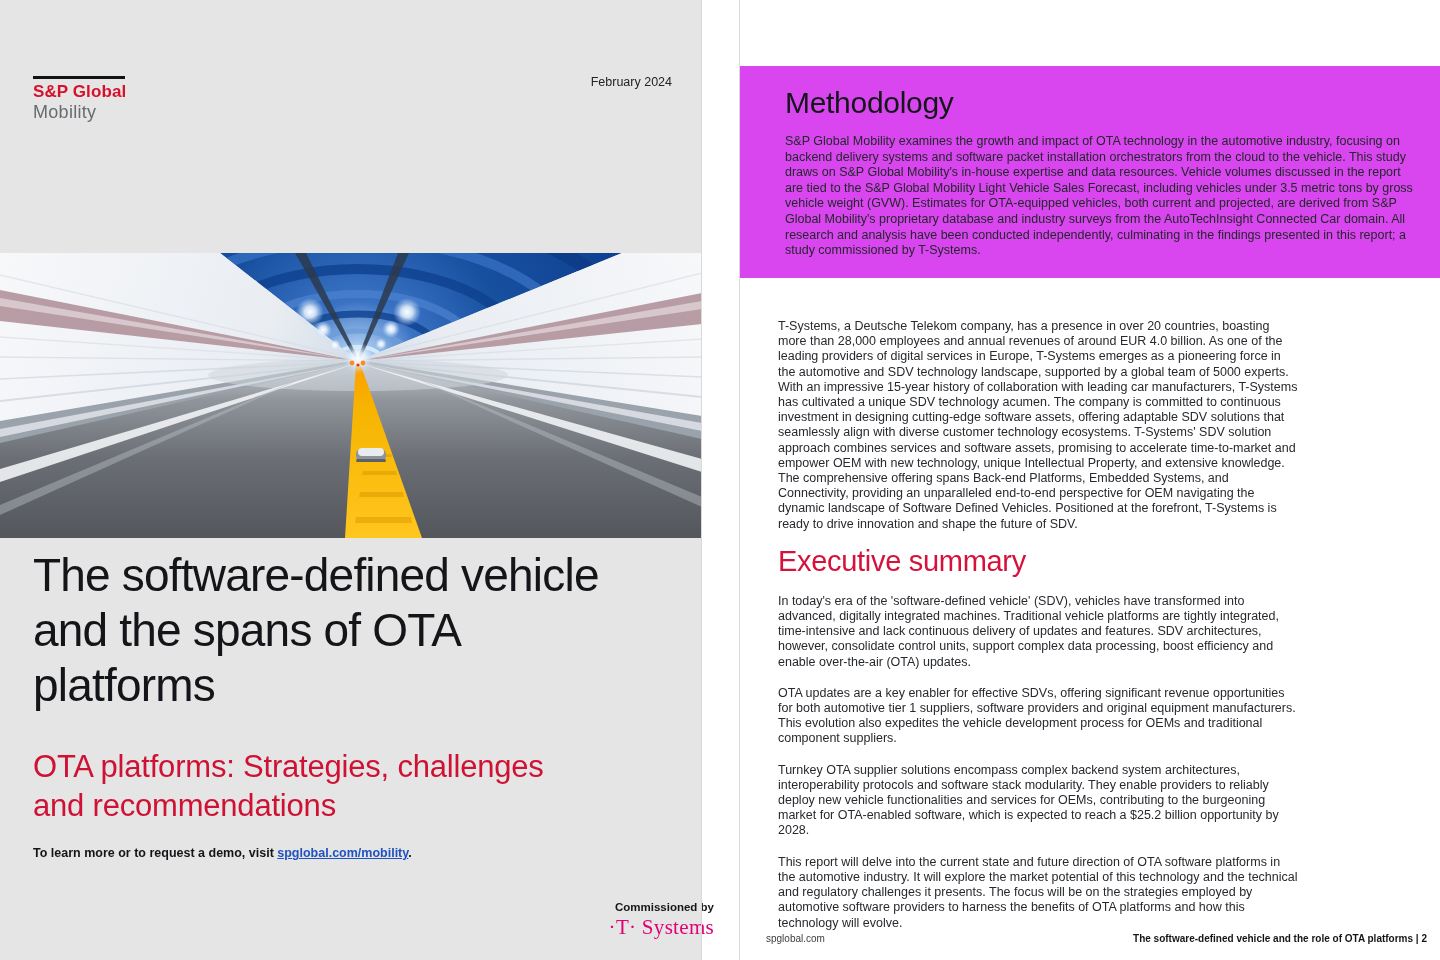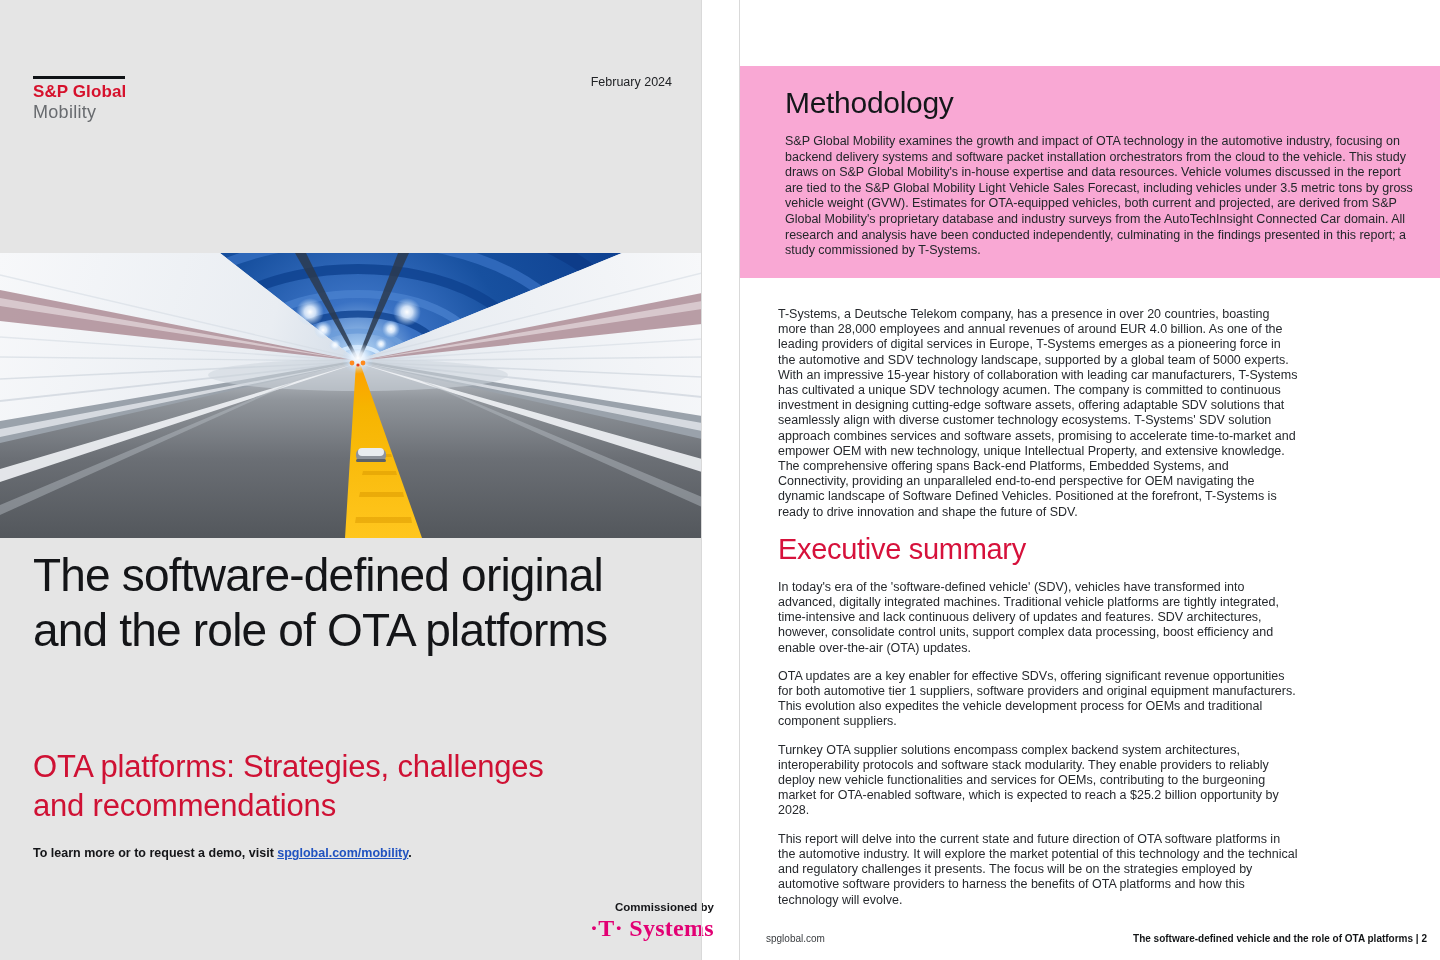--- a/index.html
+++ b/index.html
@@ -31,33 +31,33 @@
     position:absolute;left:33px;top:748px;width:520px;margin:0;
     font-family:Liberation Sans, sans-serif;
     font-size:31px;line-height:1.25;font-weight:400;color:#cf1134;letter-spacing:-0.2px;
   }
   .cover-cta{position:absolute;left:33px;top:846px;margin:0;font-size:12.5px;font-weight:700;color:#141518;}
   .cover-cta a{color:#2052c0;text-decoration:underline;font-weight:700;cursor:pointer;}
   .commissioned{position:absolute;top:901px;left:0;width:670px;text-align:right;margin-left:44px;}
   .commissioned-label{font-size:11.5px;font-weight:700;color:#141518;}
   .tsys-logo{
     font-family:"Liberation Serif", serif;
-    font-size:24px;font-weight:700;color:#e20074;margin-top:2px;letter-spacing:.3px;
+    font-size:21px;font-weight:400;color:#e20074;margin-top:2px;letter-spacing:.3px;
   }
 
   
   .page-right{position:absolute;left:740px;top:0;width:700px;height:960px;background:#fff;}
   .method-box{
     position:absolute;left:0;top:66px;width:700px;height:212px;
-    background:#f9a8d4;box-sizing:border-box;padding:20px 30px 0 45px;
+    background:#d946ef;box-sizing:border-box;padding:20px 30px 0 45px;
   }
   .method-heading{margin:0 0 14px 0;font-size:30px;font-weight:500;color:#14171a;letter-spacing:-0.3px;}
   .method-body{margin:0;width:630px;font-size:12.5px;line-height:15.6px;color:#23272b;}
   .right-col{position:absolute;left:38px;top:303px;width:521px;}
-  .body-para{margin:4px 0 13px 0;font-size:12.5px;line-height:15.2px;color:#26292d;}
+  .body-para{margin:16px 0 13px 0;font-size:12.5px;line-height:15.2px;color:#26292d;}
   .exec-heading{margin:8px 0 14px 0;font-size:29px;font-weight:500;color:#d6113b;letter-spacing:-0.3px;}
   .page-footer{
     position:absolute;left:26px;right:13px;bottom:16px;
     display:flex;justify-content:space-between;align-items:baseline;font-size:10px;
   }
   .footer-left{color:#3a3d40;}
   .footer-right{font-weight:700;color:#131517;margin-left:32px;}
 </style>
 </head>
 <body>
@@ -186,21 +186,21 @@
       <circle cx="391" cy="76" r="9" fill="url(#glow)"></circle>
       <circle cx="335" cy="92" r="6" fill="url(#glow)"></circle>
       <circle cx="381" cy="91" r="6" fill="url(#glow)"></circle>
       <circle cx="358" cy="105" r="16" fill="url(#glow)"></circle>
       <circle cx="352" cy="110" r="2.4" fill="#ff8a1e"></circle>
       <circle cx="363" cy="110" r="2.4" fill="#ff8a1e"></circle>
       <circle cx="358" cy="112" r="1.6" fill="#e23c1e"></circle>
     </svg>
   </div>
 
-  <h1 class="cover-title">The software-defined original and the role of OTA platforms</h1>
+  <h1 class="cover-title">The software-defined vehicle and the spans of OTA platforms</h1>
 
   <h2 class="cover-subtitle">OTA platforms: Strategies, challenges and recommendations</h2>
 
   <p class="cover-cta"><span>To learn more or to request a demo, visit </span><a>spglobal.com/mobility</a><span>.</span></p>
 
   <div class="commissioned">
     <div class="commissioned-label">Commissioned by</div>
     <div class="tsys-logo">·T· Systems</div>
   </div>
 </section>

